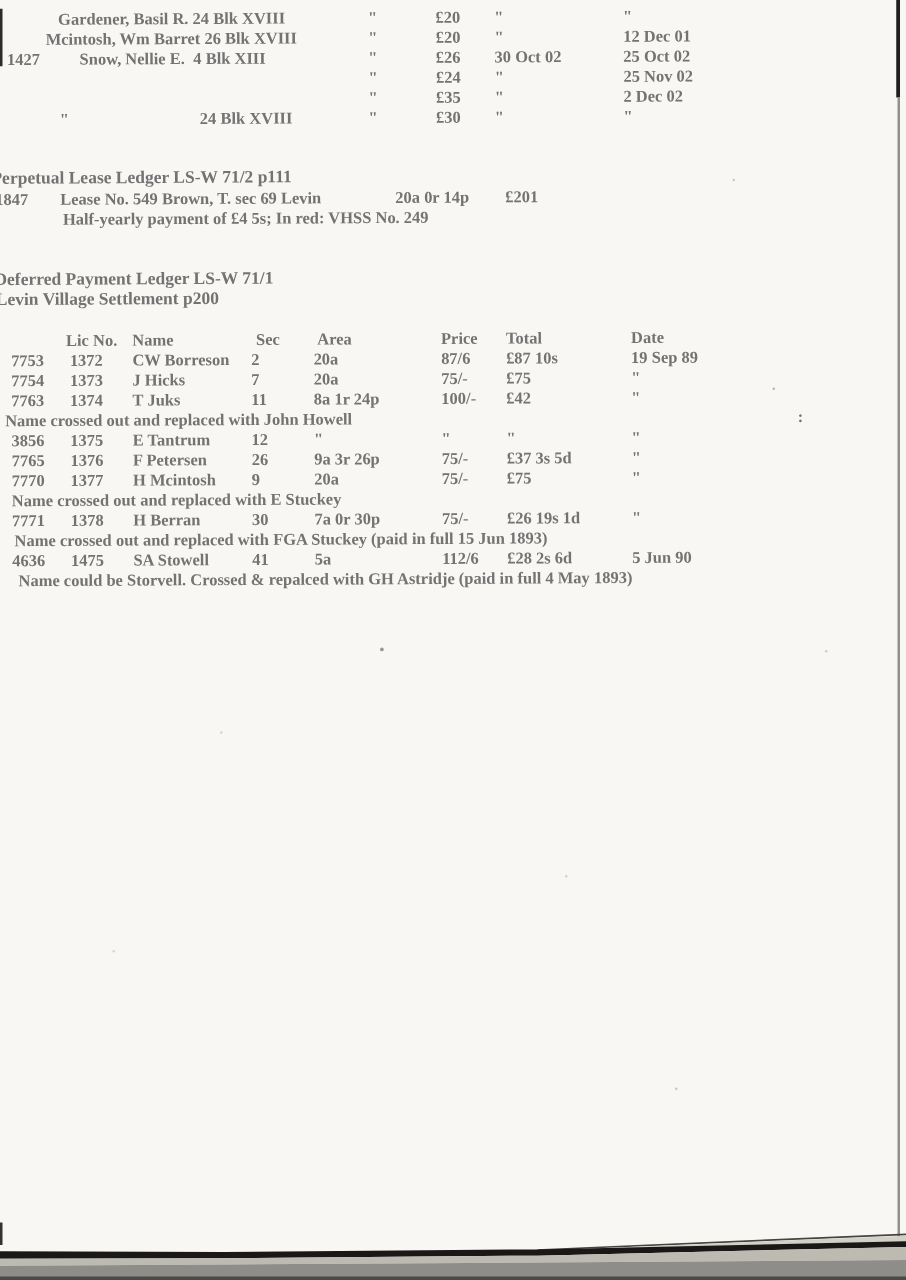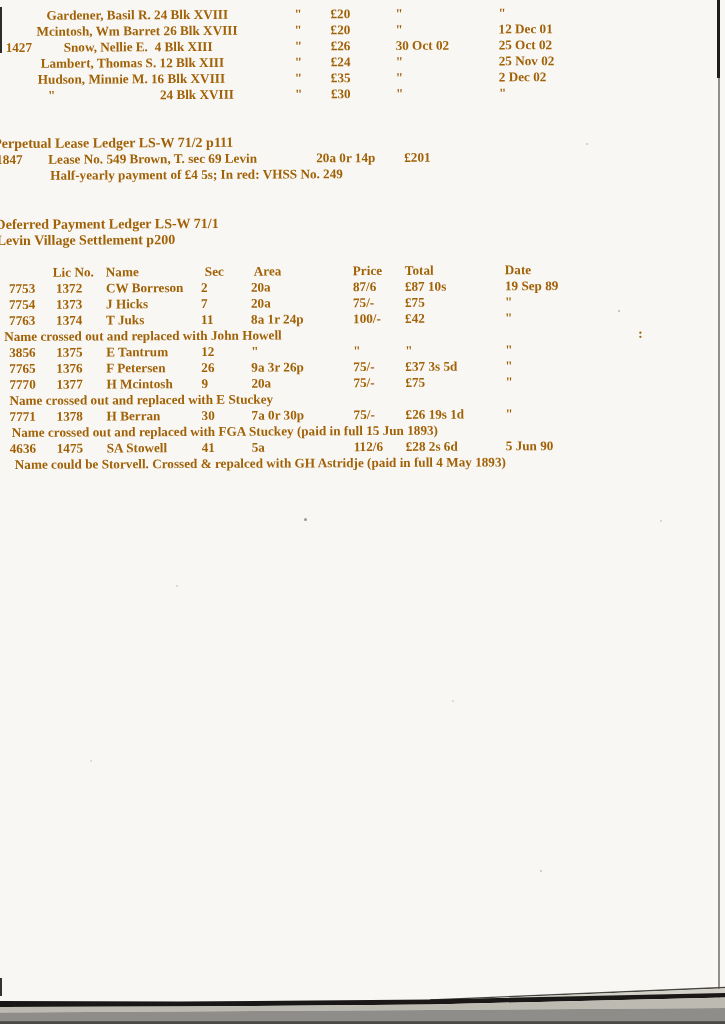--- a/index.html
+++ b/index.html
@@ -1,27 +1,27 @@
 <!DOCTYPE html>
 <html><head>
 <meta charset="utf-8">
 <style>
   html,body{margin:0;padding:0;background:#e8e8e8;}
   #shot{
     position:relative;width:725px;height:1024px;overflow:hidden;
     background:#f8f7f4;
-    font-family:"Liberation Serif",serif;font-weight:bold;color:#a16207;
+    font-family:"Liberation Serif",serif;font-weight:bold;color:#737373;
   }
   #doc{position:absolute;inset:0;transform:rotate(-0.3deg);transform-origin:0 120px;}
   .line{position:absolute;left:0;width:100%;height:16px;font-size:13.2px;line-height:16px;white-space:pre;}
   .title{font-size:14px;}
   .c{position:absolute;top:0;}
   
   .t-id{left:6px}.t-name{left:46px}.t-blk{left:160px}
-  .t-c1{left:295px}.t-amt{left:331px}.t-c2{left:396px}.t-date{left:499px}
+  .t-c1{left:295px}.t-amt{left:349px}.t-c2{left:396px}.t-date{left:499px}
   .top-row:nth-of-type(1) .t-name{left:47px}
   .top-row:nth-of-type(2) .t-name{left:37px}
   .top-row:nth-of-type(3) .t-name{left:64px}
   .top-row:nth-of-type(3) .t-blk{left:155px}
   .top-row:nth-of-type(4) .t-name{left:41px}
   .top-row:nth-of-type(5) .t-name{left:38px}
   .top-row:nth-of-type(6) .t-name{left:48px}
   
   .l-id{left:8px}.l-lic{left:55px}.l-name{left:105px}.l-sec{left:200px}
   .l-area{left:250px}.l-price{left:352px}.l-total{left:404px}.l-date{left:504px}
@@ -60,29 +60,27 @@
         <span class="c t-id">1427</span>
         <span class="c t-name">Snow, Nellie E.</span>
         <span class="c t-blk">4 Blk XIII</span>
         <span class="c t-c1">"</span>
         <span class="c t-amt">£26</span>
         <span class="c t-c2">30 Oct 02</span>
         <span class="c t-date">25 Oct 02</span>
       </div>
       <div class="line top-row" style="top:56px">
         <span class="c t-id"></span>
-        <span class="c t-name">Lambert, Thomas S. 12 Blk XIII</span>
         <span class="c t-c1">"</span>
         <span class="c t-amt">£24</span>
         <span class="c t-c2">"</span>
         <span class="c t-date">25 Nov 02</span>
       </div>
       <div class="line top-row" style="top:72px">
         <span class="c t-id"></span>
-        <span class="c t-name">Hudson, Minnie M. 16 Blk XVIII</span>
         <span class="c t-c1">"</span>
         <span class="c t-amt">£35</span>
         <span class="c t-c2">"</span>
         <span class="c t-date">2 Dec 02</span>
       </div>
       <div class="line top-row" style="top:88px">
         <span class="c t-id"></span>
         <span class="c t-name">"</span>
         <span class="c t-blk">24 Blk XVIII</span>
         <span class="c t-c1">"</span>

